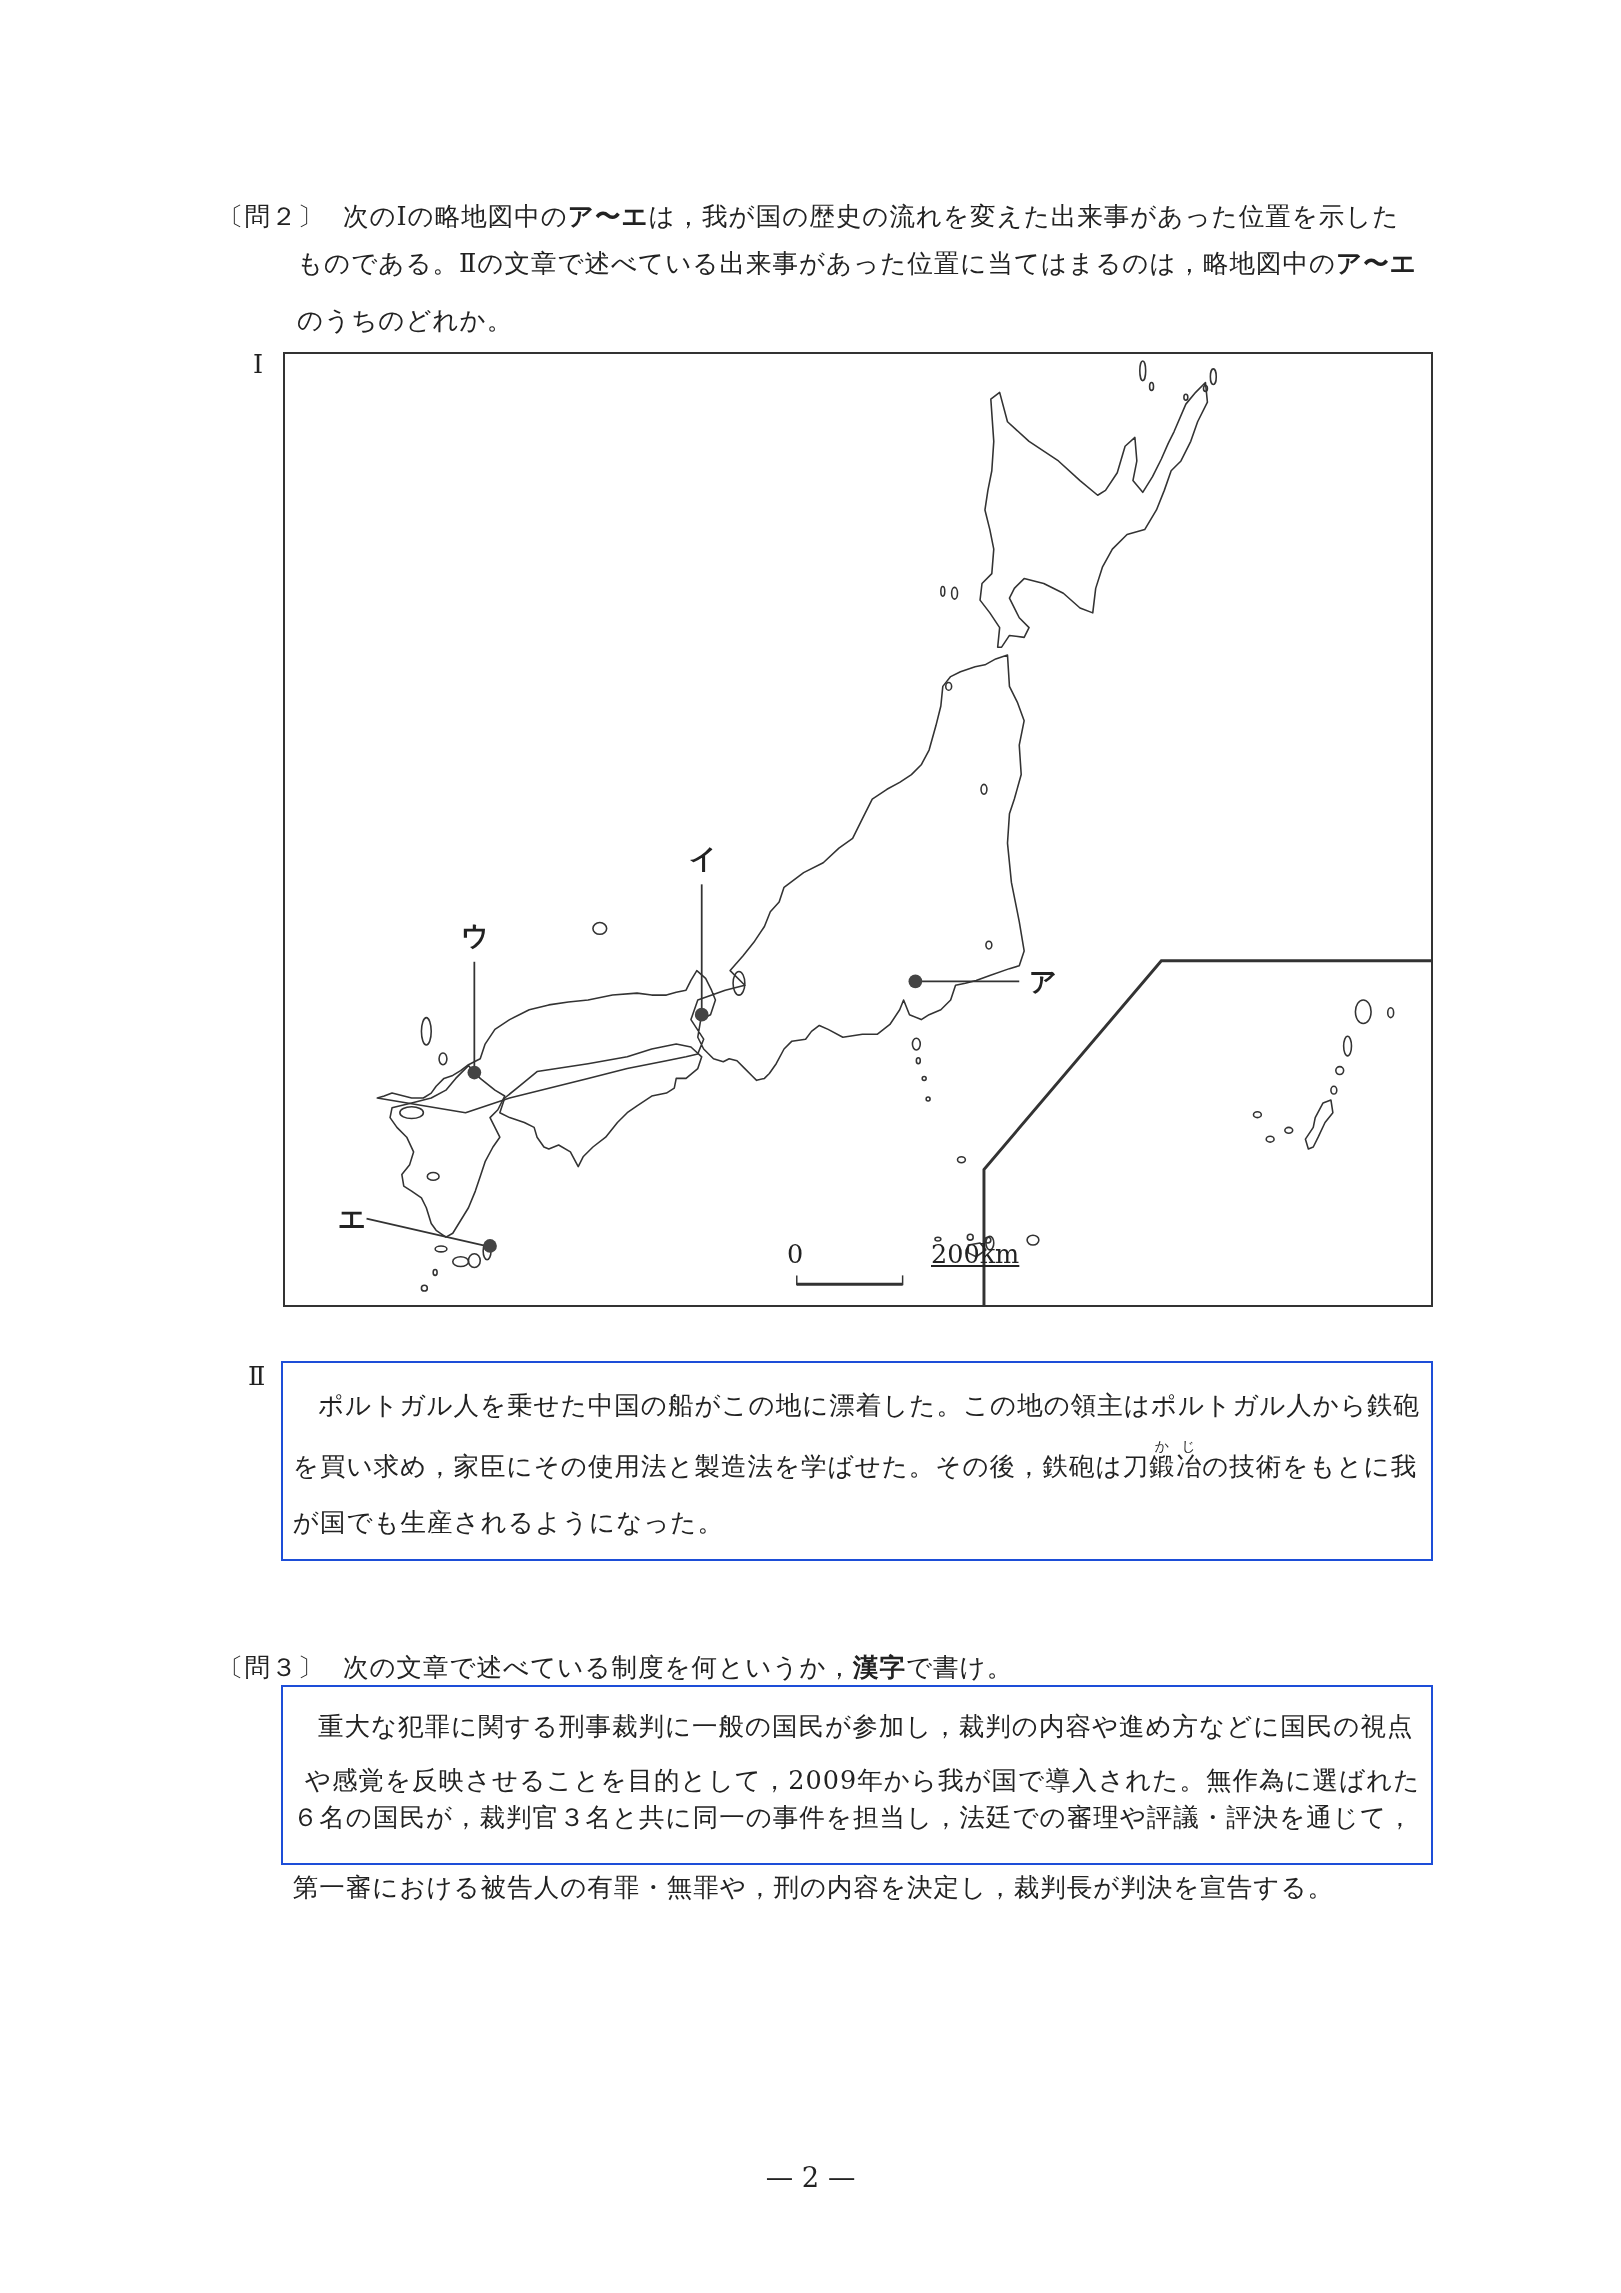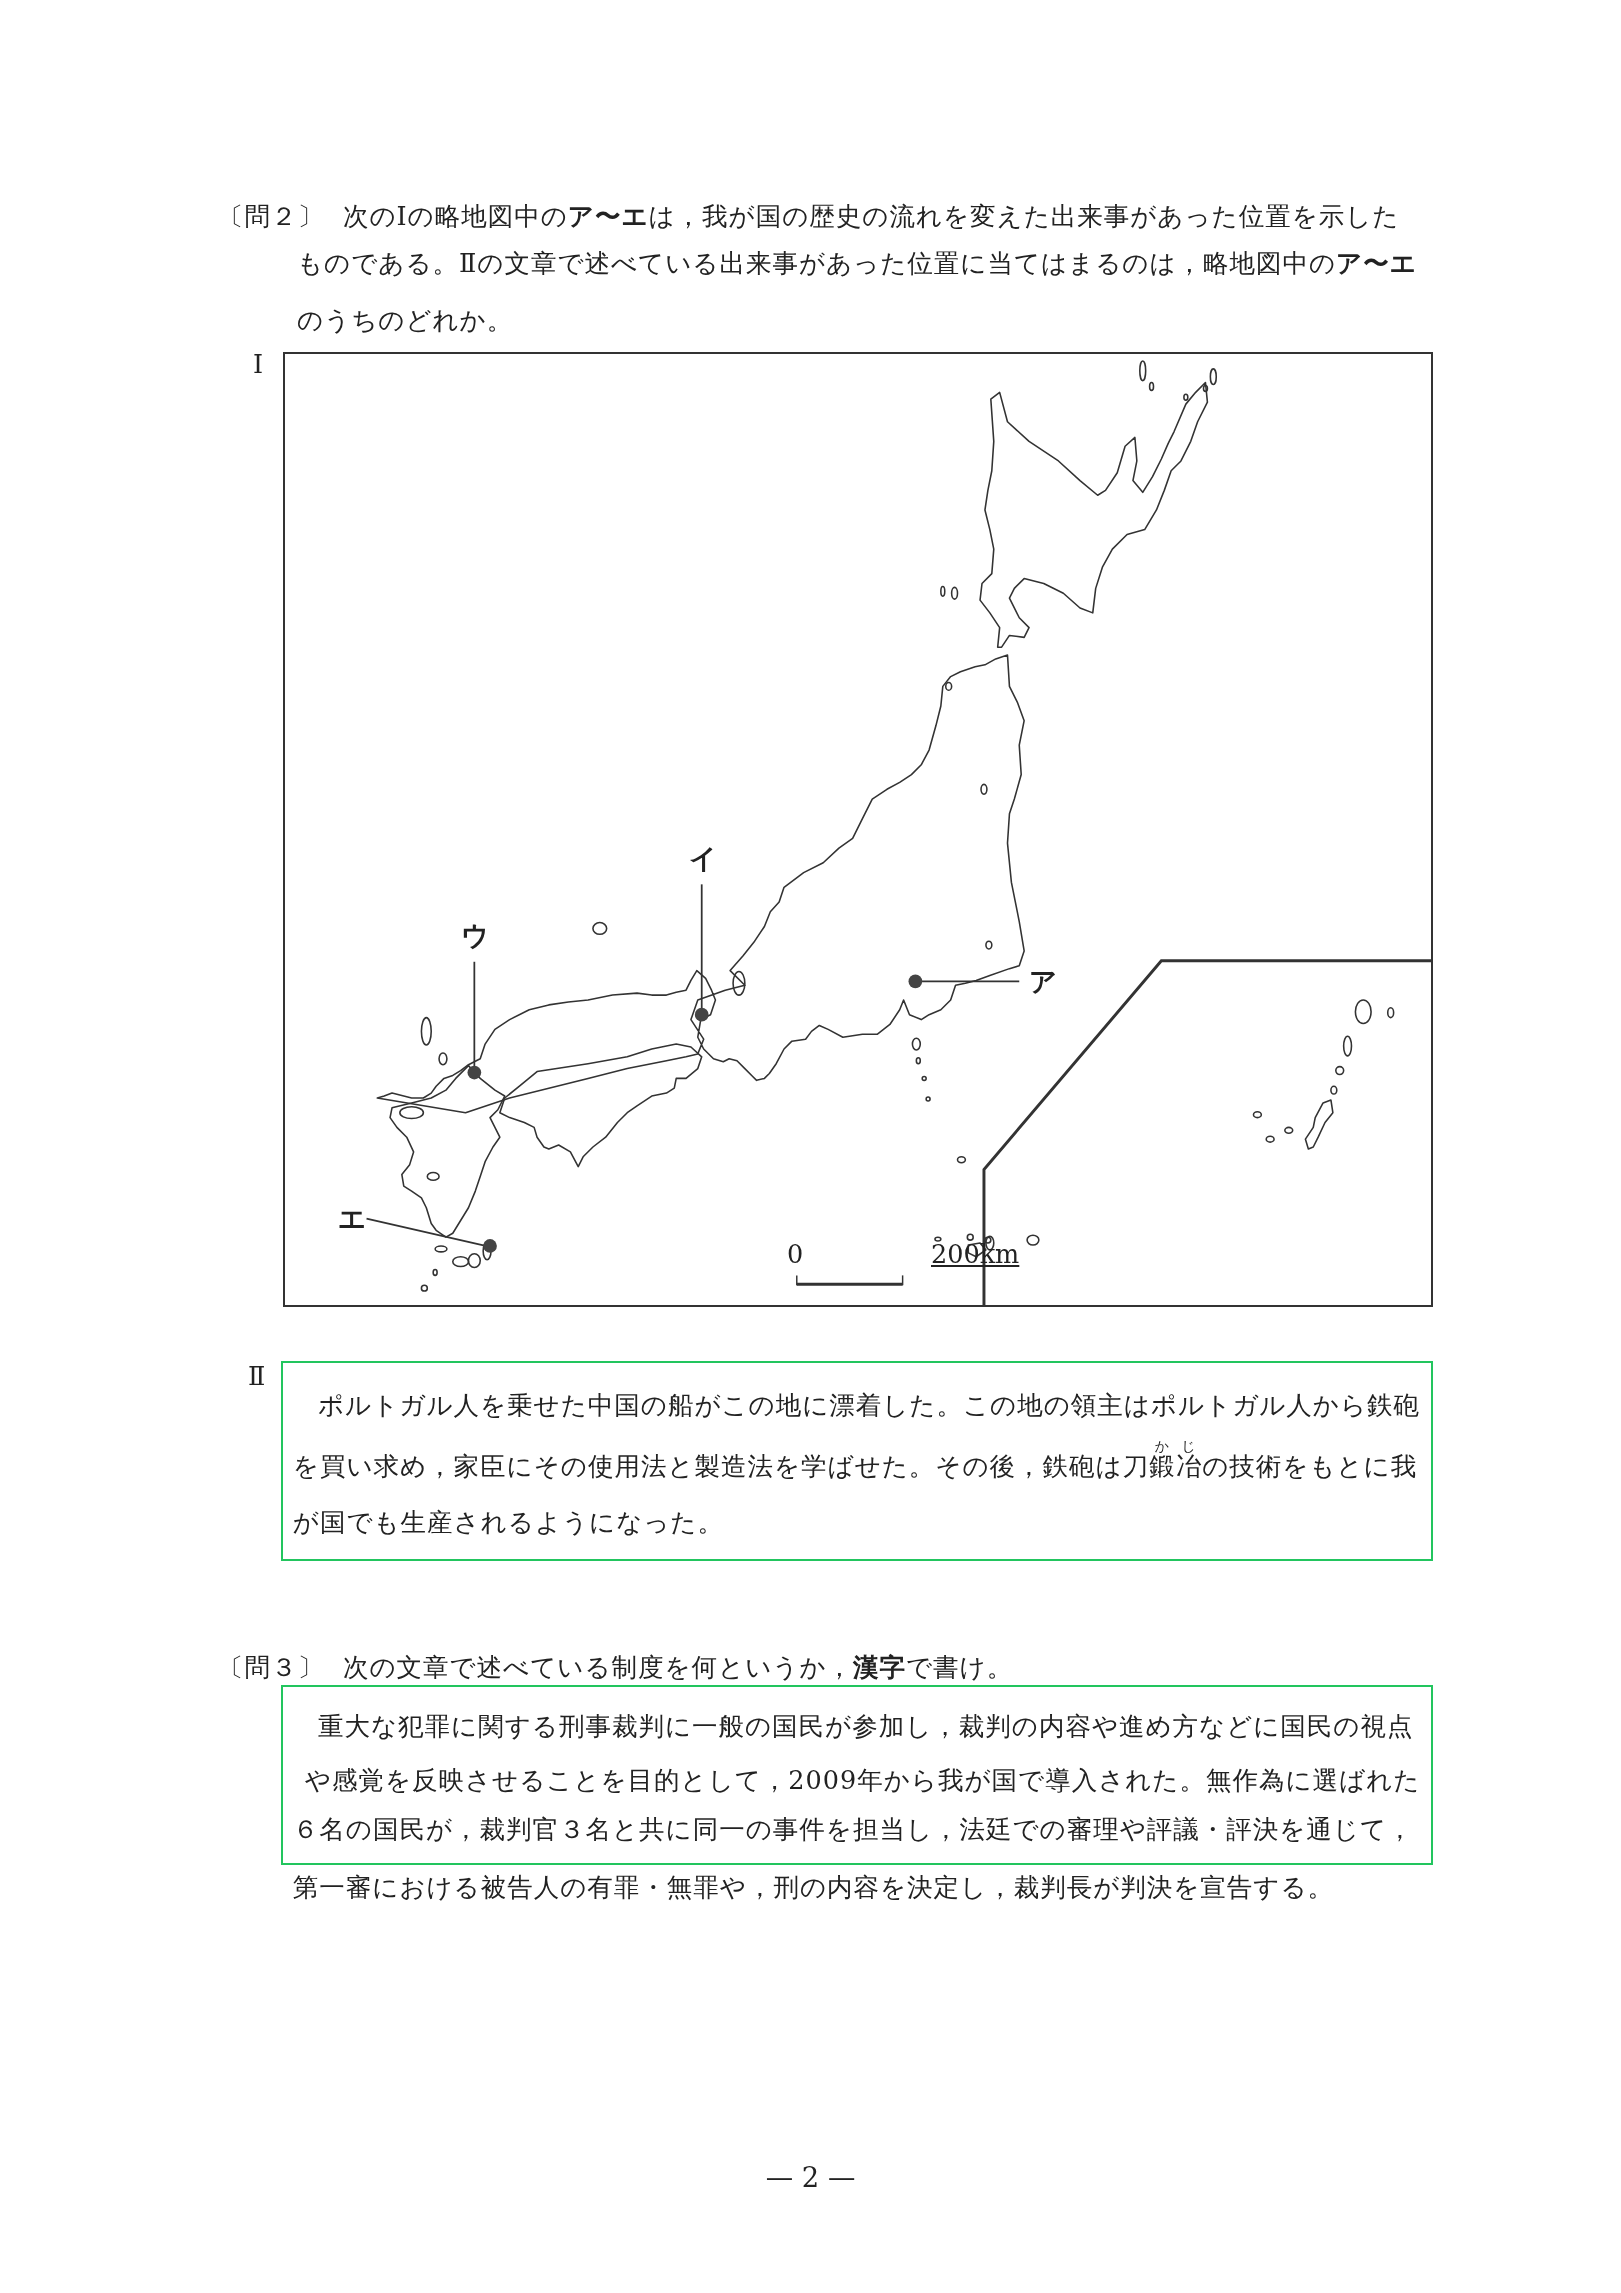--- a/index.html
+++ b/index.html
@@ -2,21 +2,21 @@
 <html><head>
 <meta charset="utf-8">
 <style>
   html, body { margin:0; padding:0; background:#ffffff; }
   body { width:1621px; height:2294px; position:relative; overflow:hidden;
          font-family:"DejaVu Serif","Liberation Serif",serif; color:#222; }
   .abs { position:absolute; }
   .qline { font-size:25.5px; line-height:49px; letter-spacing:1px; white-space:nowrap; }
   .bold { font-family:"DejaVu Sans","Liberation Sans",sans-serif; font-weight:bold; }
   .roman { font-size:25.5px; }
-  .box { position:absolute; border:2px solid #22c55e; box-sizing:border-box; }
+  .box { position:absolute; border:2px solid #1d4ed8; box-sizing:border-box; }
   .boxtext { font-size:25.5px; line-height:49px; letter-spacing:1px; white-space:nowrap; }
   .mapframe { position:absolute; left:283px; top:352px; width:1150px; height:955px;
               border:2.9px solid #333; box-sizing:border-box; }
   .maplabel { position:absolute; font-family:"DejaVu Sans","Liberation Sans",sans-serif;
               font-weight:bold; font-size:27.4px; color:#222; }
   .scale-text { position:absolute; font-size:25.5px; }
   .pageno { position:absolute; left:0; width:1621px; top:2162px; text-align:center; font-size:27.4px; }
   ruby rt { font-size:14px; }
 </style>
 </head>
@@ -133,18 +133,18 @@
   <div class="boxtext abs" style="left:9.8px;top:135px;text-align:right;">が国でも生産されるようになった。</div>
 </div>
 
 <div class="abs qline" style="left:218px;top:1643px;">
   <span>〔問３〕</span>
   <span style="margin-left:9.8px">次の文章で述べている制度を何というか，</span><span class="bold">漢字</span><span>で書け。</span>
 </div>
 <div class="box" style="left:281px;top:1685px;width:1152px;height:180px;">
   <div class="boxtext abs" style="left:35px;top:14.7px;">重大な犯罪に関する刑事裁判に一般の国民が参加し，裁判の内容や進め方などに国民の視点</div>
   <div class="boxtext abs" style="left:9.8px;top:69px;margin-left:12px;">や感覚を反映させることを目的として，2009年から我が国で導入された。無作為に選ばれた</div>
-  <div class="boxtext abs" style="left:9.8px;top:118px;font-family:Liberation Serif, serif;">６名の国民が，裁判官３名と共に同一の事件を担当し，法廷での審理や評議・評決を通じて，</div>
+  <div class="boxtext abs" style="left:9.8px;top:106px;font-family:Liberation Serif, serif;">６名の国民が，裁判官３名と共に同一の事件を担当し，法廷での審理や評議・評決を通じて，</div>
   <div class="boxtext abs" style="left:9.8px;top:176px;">第一審における被告人の有罪・無罪や，刑の内容を決定し，裁判長が判決を宣告する。</div>
 </div>
 
 <div class="pageno">— 2 —</div>
 
 
 </body></html>

